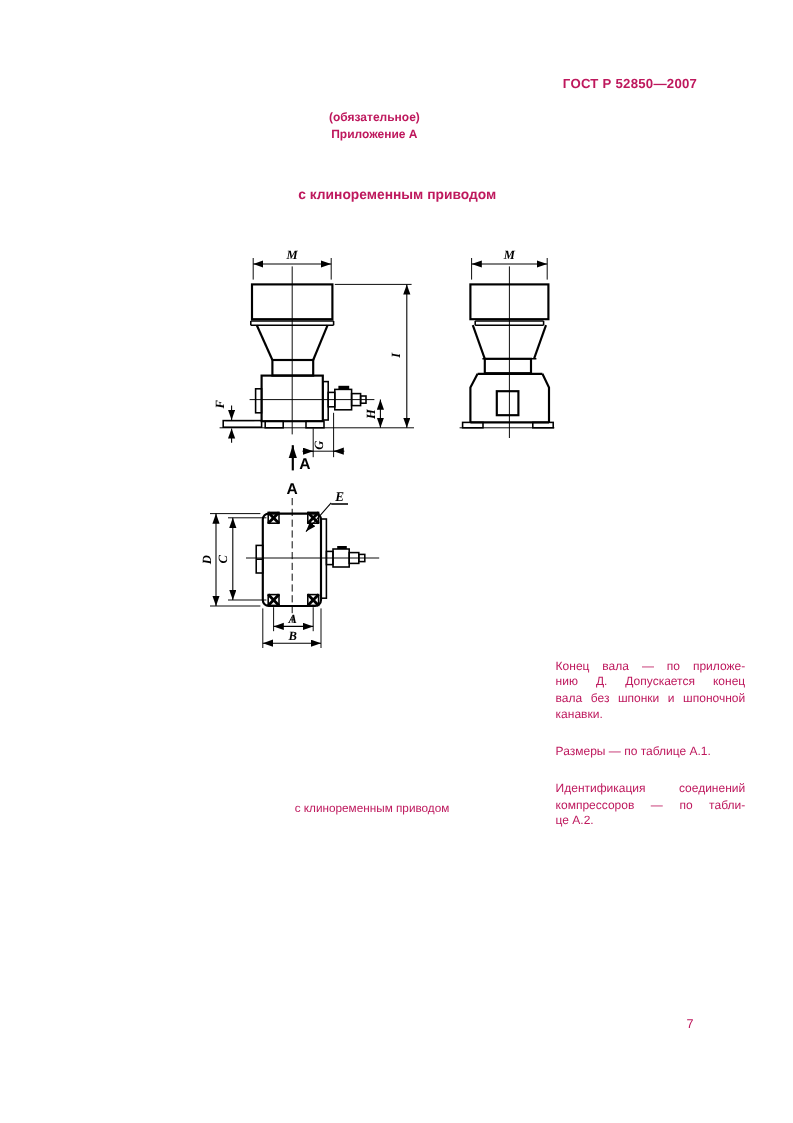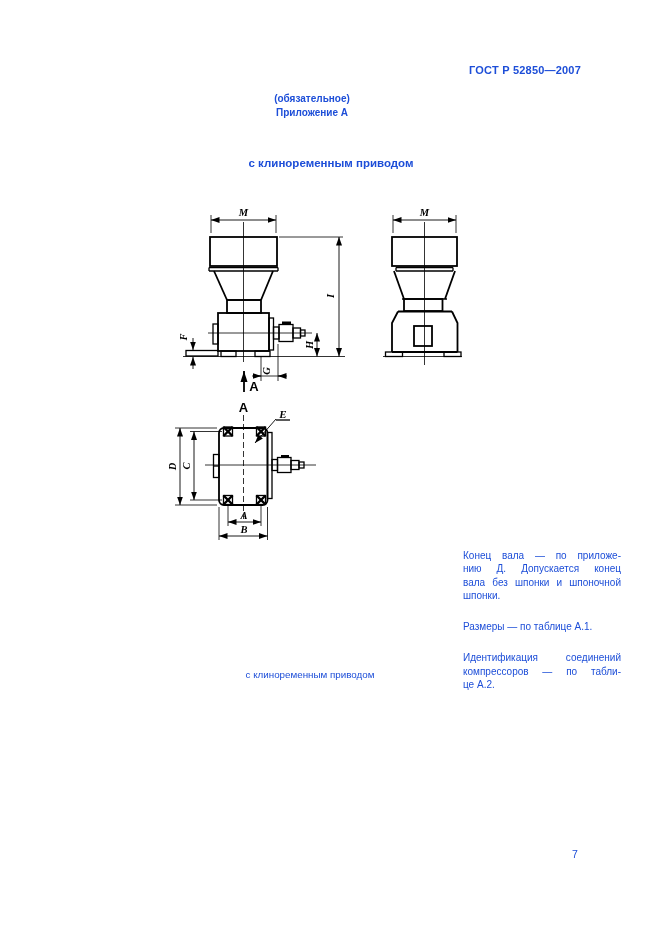--- a/index.html
+++ b/index.html
@@ -1,16 +1,16 @@
 <!DOCTYPE html>
 <html><head>
 <meta charset="utf-8">
 <style>
   html,body{margin:0;padding:0;background:#888;}
-  .page{position:relative;width:661px;height:936px;background:#fff;font-family:"Liberation Sans",sans-serif;color:#1d4ed8;overflow:hidden;margin:0 auto;}
+  .page{position:relative;width:661px;height:936px;background:#fff;font-family:"Liberation Sans",sans-serif;color:#be185d;overflow:hidden;margin:0 auto;}
   .header{position:absolute;top:64px;right:80px;font-weight:bold;font-size:11px;letter-spacing:.2px;}
   .appendix{position:absolute;top:92px;left:0;width:624px;text-align:center;font-weight:bold;font-size:10px;line-height:13.5px;}
   .title{position:absolute;top:154px;left:25px;width:612px;text-align:center;font-weight:bold;font-size:11.5px;line-height:18px;}
   .drawing{position:absolute;top:200px;left:0;}
   .notes{position:absolute;top:549px;left:463px;width:158px;font-size:10px;line-height:13.3px;}
   .notes .j{text-align:justify;text-align-last:justify;}
   .notes .l{text-align:left;}
   .notes .p{margin-top:18px;}
   .caption{position:absolute;top:668px;left:0;width:620px;text-align:center;font-size:9.8px;line-height:14px;}
   .pagenum{position:absolute;top:848px;left:572px;font-size:10.5px;}
@@ -215,21 +215,21 @@
       <line class="thin" x1="267.5" y1="507" x2="267.5" y2="540"></line>
       <line class="dim" x1="219" y1="536" x2="267.5" y2="536" marker-start="url(#ar)" marker-end="url(#ar)"></line>
       <text class="dlab" x="244" y="533">B</text>
     </g>
   </svg>
 
   <div class="notes">
     <div class="j">Конец вала — по приложе-</div>
     <div class="j">нию Д. Допускается конец</div>
     <div class="j">вала без шпонки и шпоночной</div>
-    <div class="l">шпонки.</div>
+    <div class="l">канавки.</div>
     <div class="l p">Размеры — по таблице А.1.</div>
     <div class="j p">Идентификация соединений</div>
     <div class="j">компрессоров — по табли-</div>
     <div class="l">це А.2.</div>
   </div>
 
   <div class="caption">
     <div>с клиноременным приводом</div>
   </div>
 

